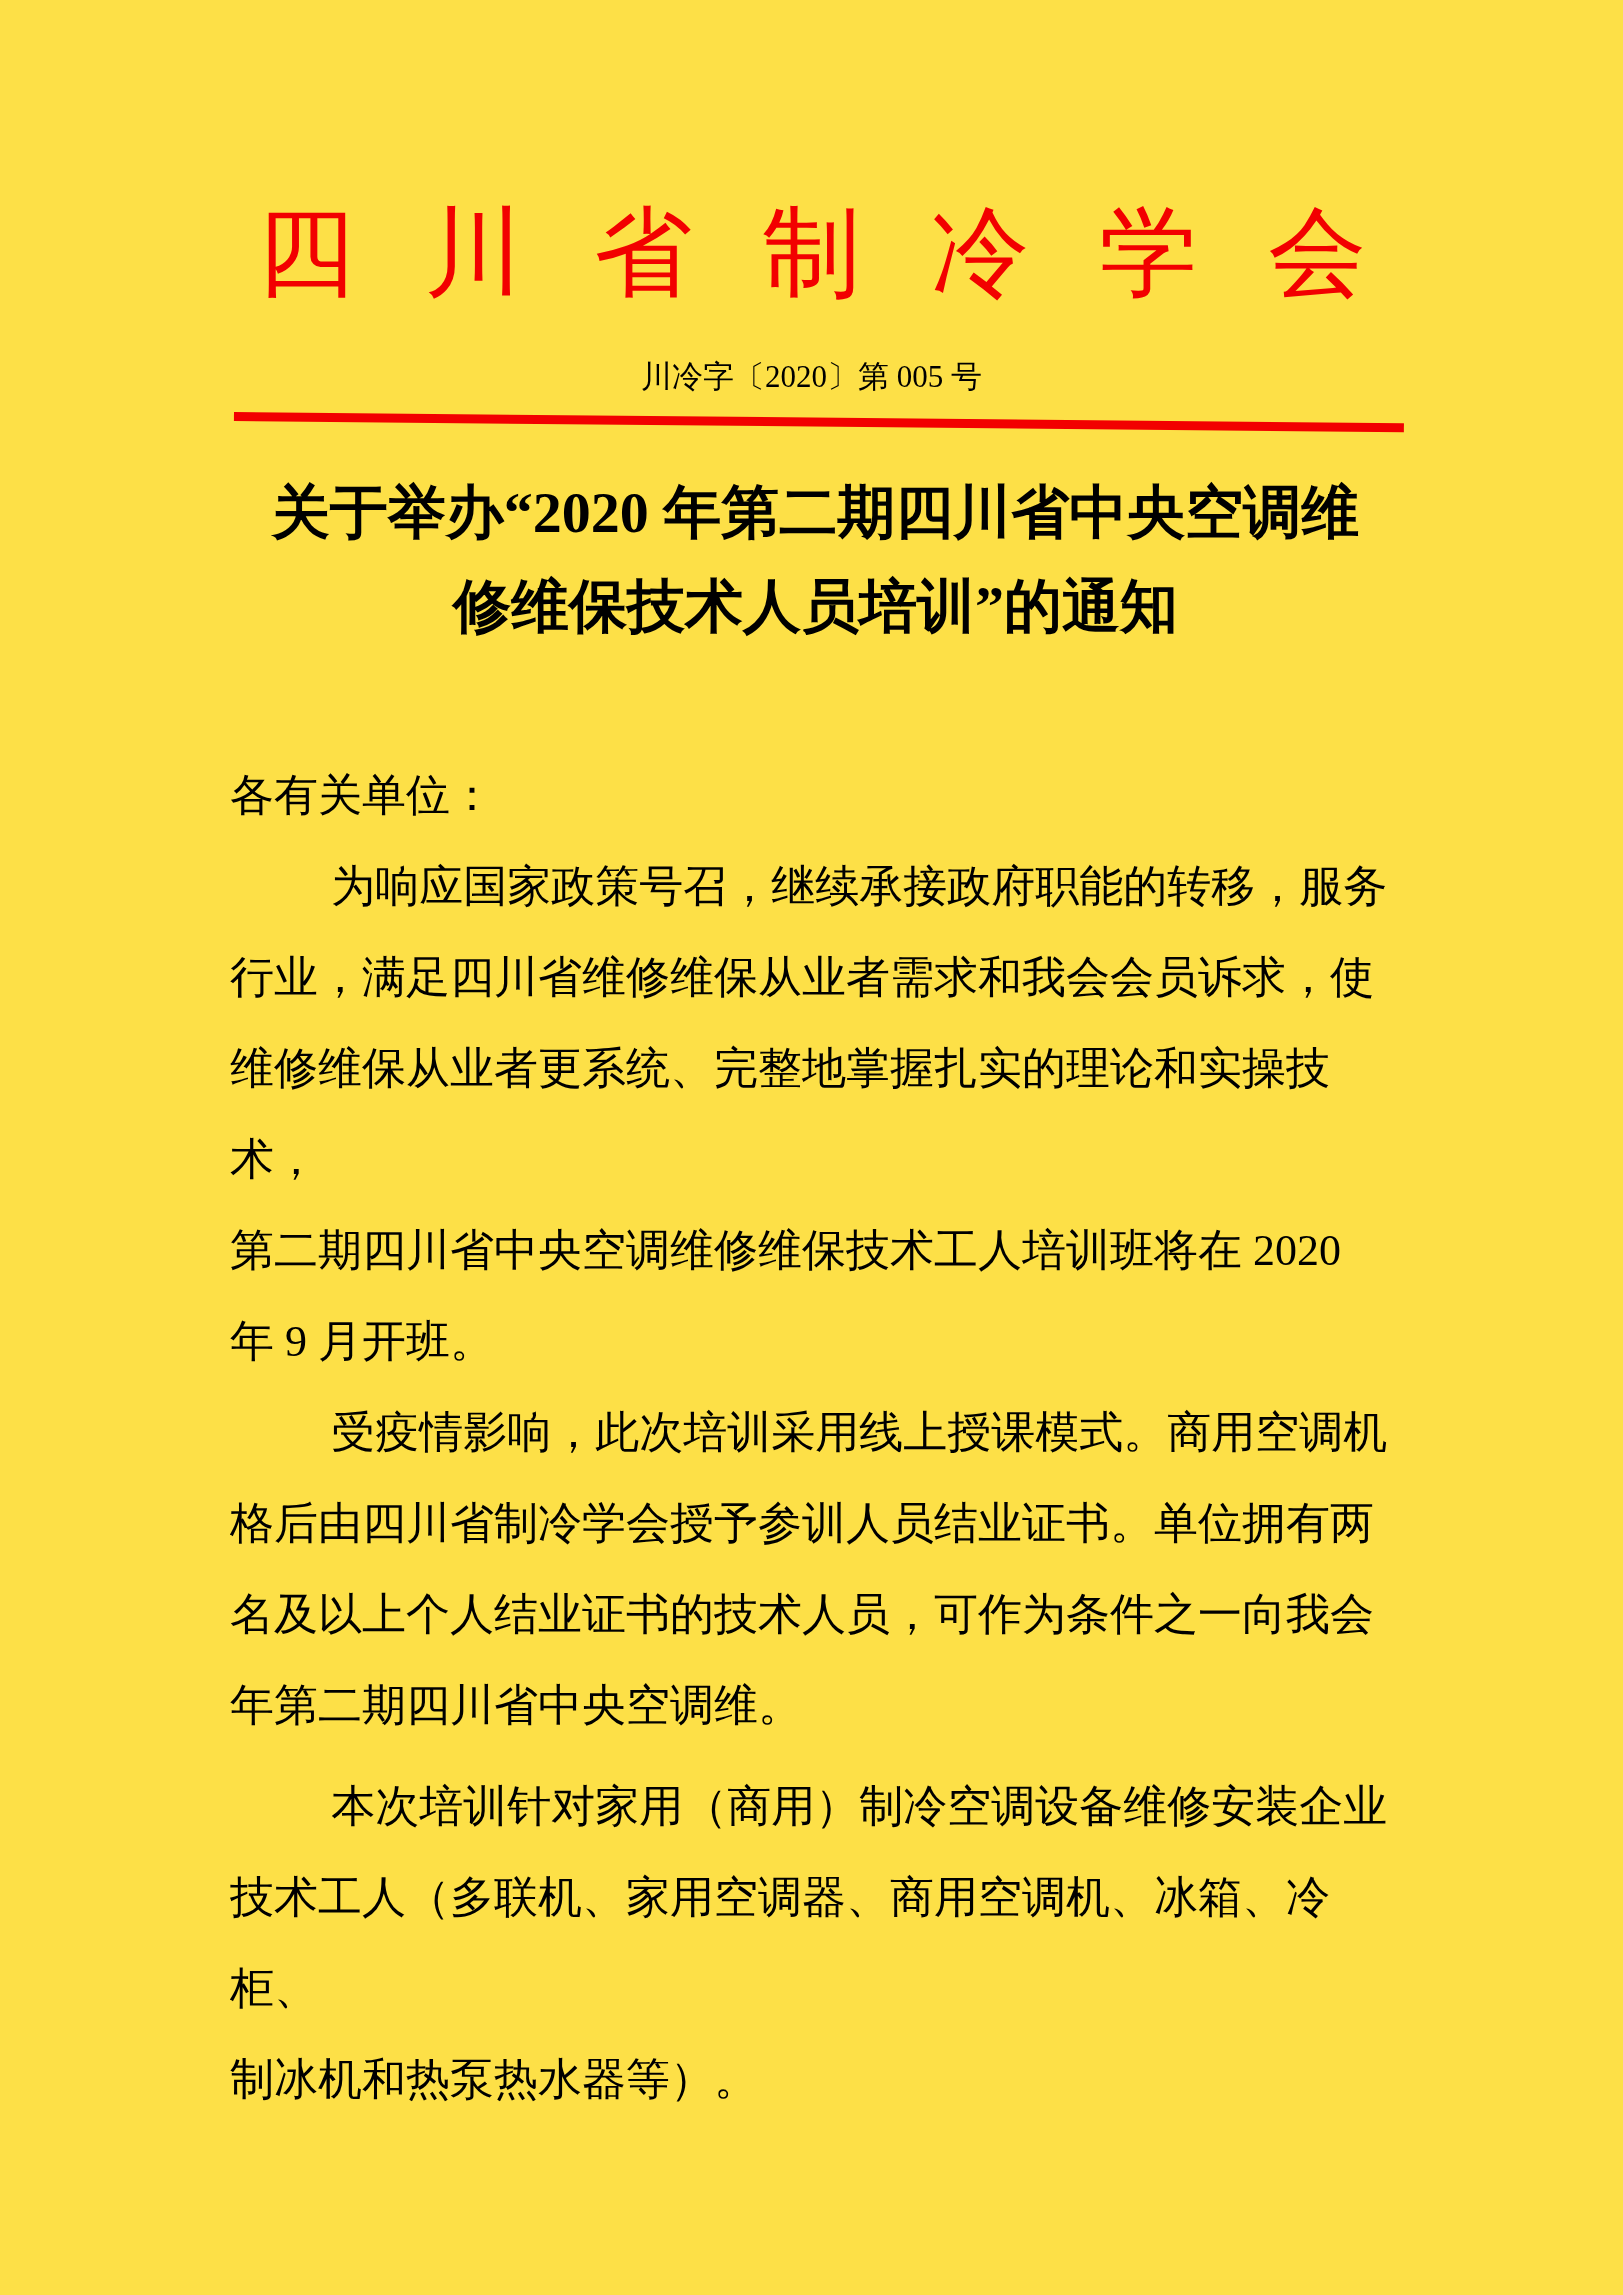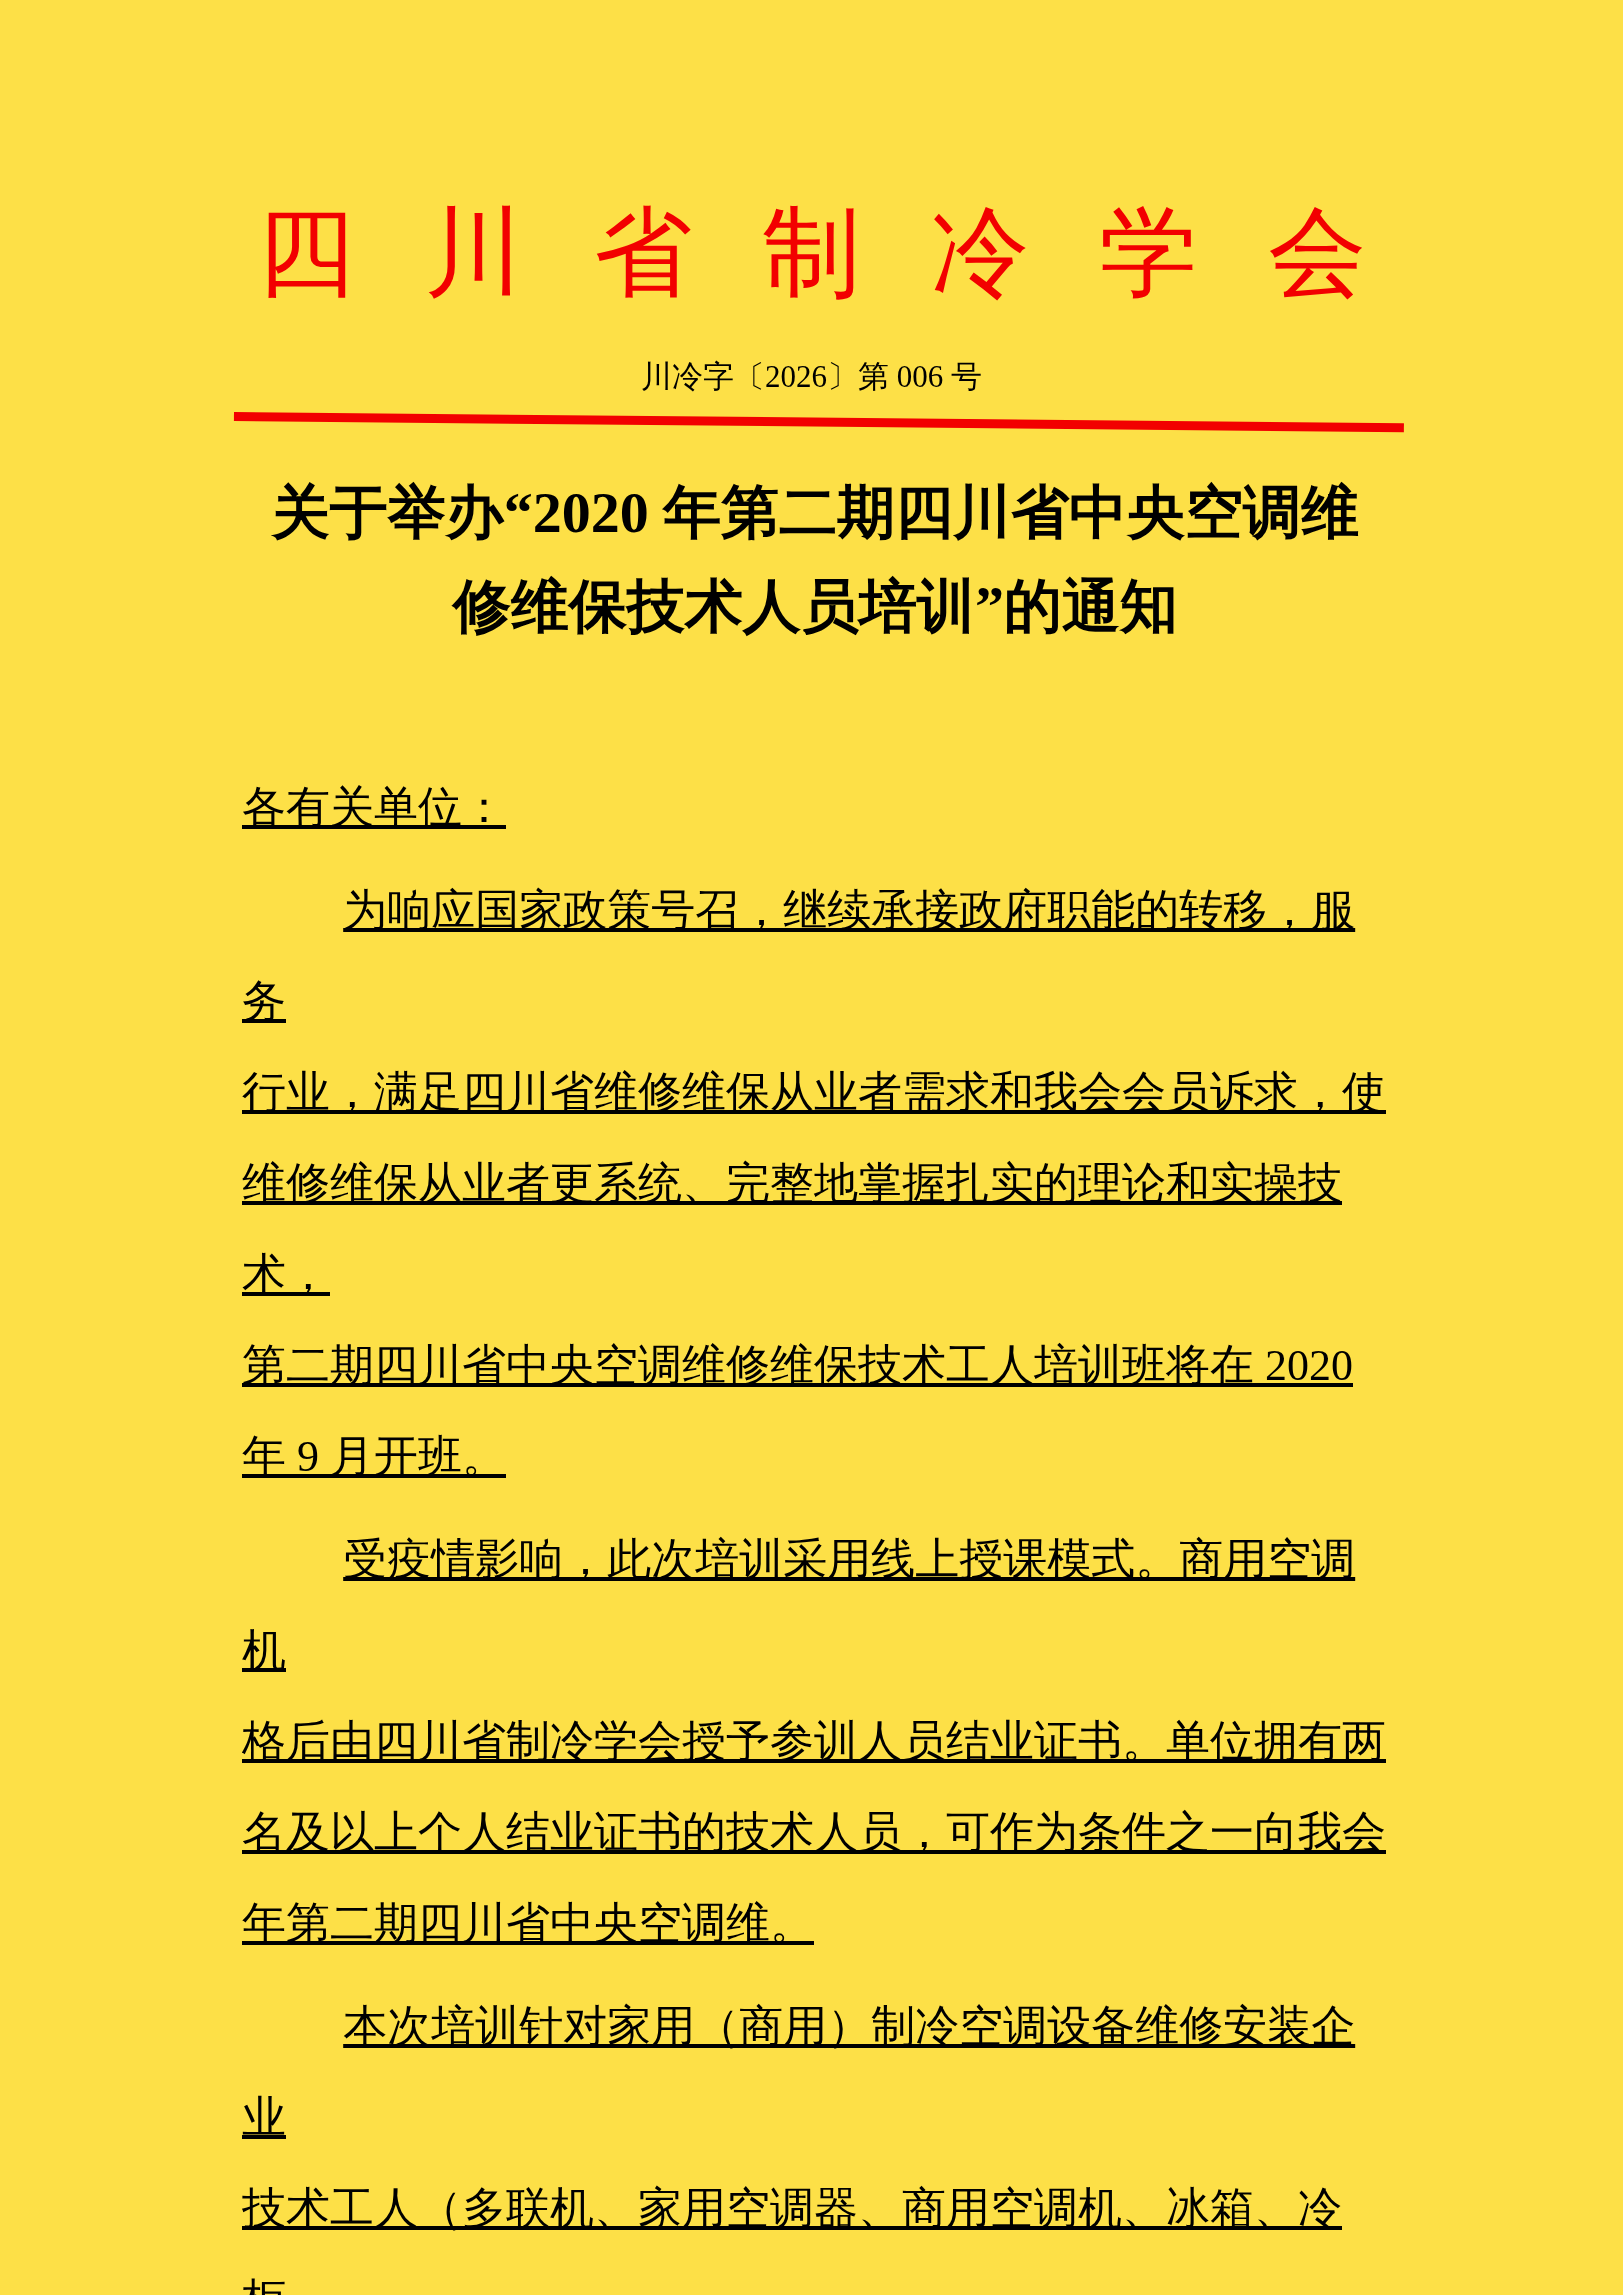--- a/index.html
+++ b/index.html
@@ -74,33 +74,33 @@
   
   .body-text{
     position:absolute;
     top:750px;
     left:230px;
     width:1169px;
     font-size:44px;
     line-height:91px;
     color:var(--ink);
   }
-  .body-paragraph{ margin:12px;text-decoration:underline; }
+  .body-paragraph{ margin:0; }
   .body-paragraph:last-child{ margin-top:9.8px; }
   .body-line{ text-align:left; }
   .body-line.indent{ text-indent:2.3em; }
 </style>
 </head>
 <body>
 
 <div class="page">
 
   <div class="org-title">四川省制冷学会</div>
 
-  <div class="doc-number">川冷字〔2026〕第 006 号</div>
+  <div class="doc-number">川冷字〔2020〕第 005 号</div>
 
   <div class="red-rule"></div>
 
   <h1 class="doc-title">
     <span class="title-line">关于举办“2020 年第二期四川省中央空调维</span>
     <span class="title-line">修维保技术人员培训”的通知</span>
   </h1>
 
   <div class="body-text">
       <div class="body-paragraph">

